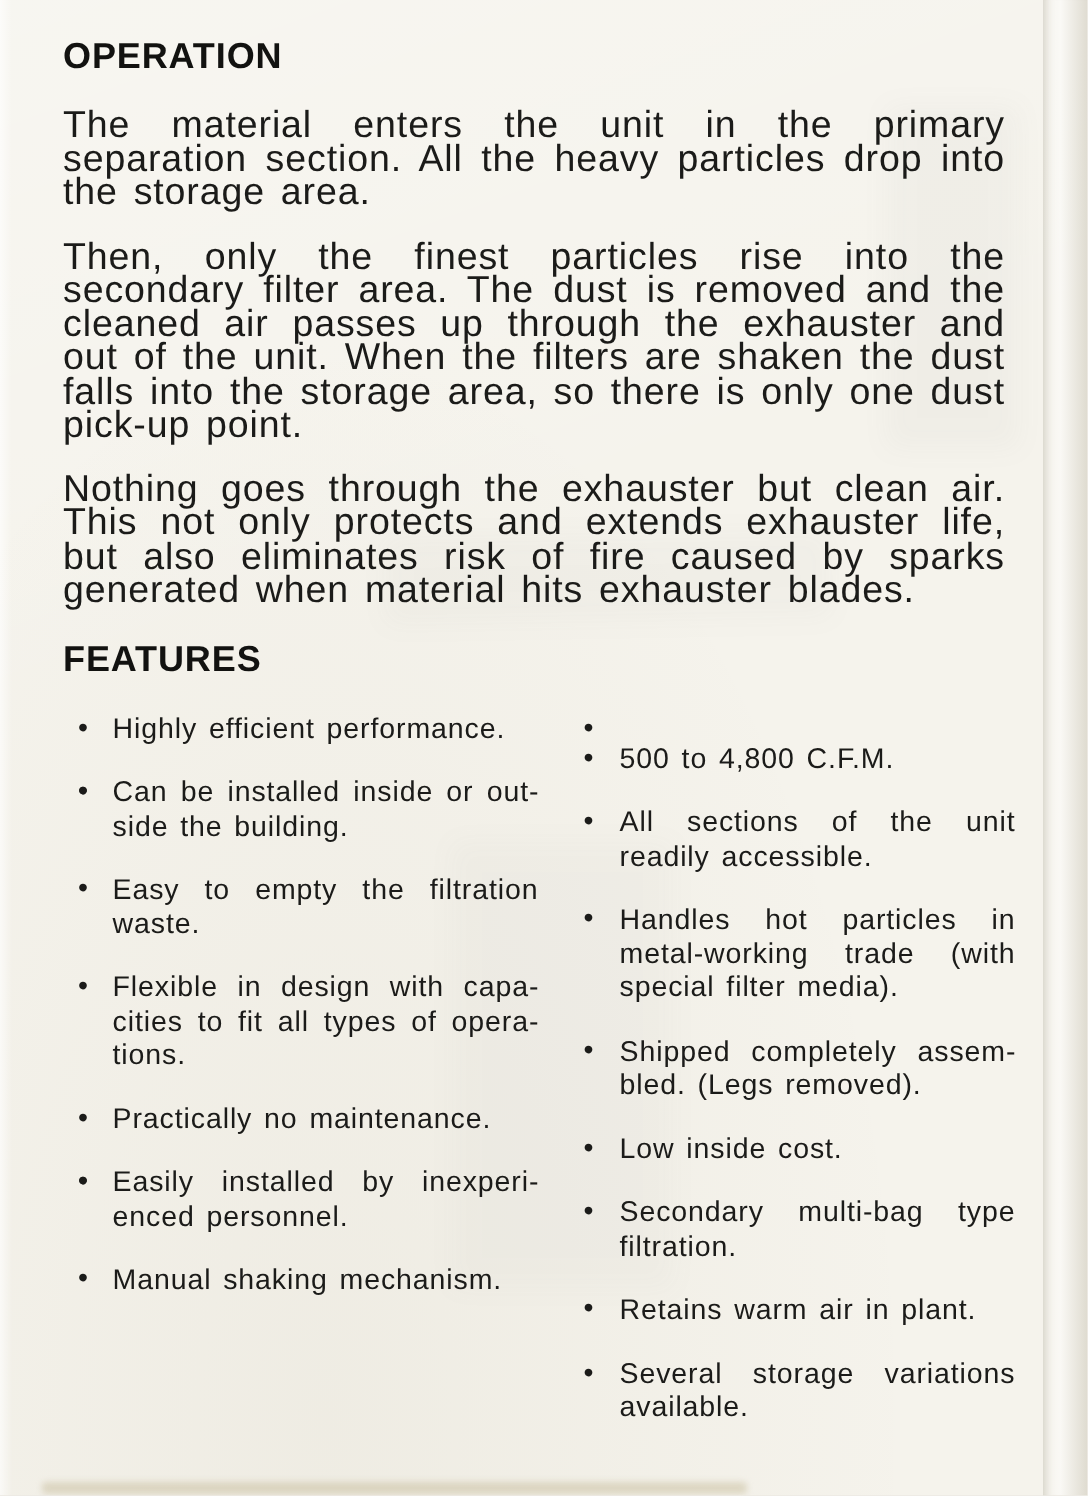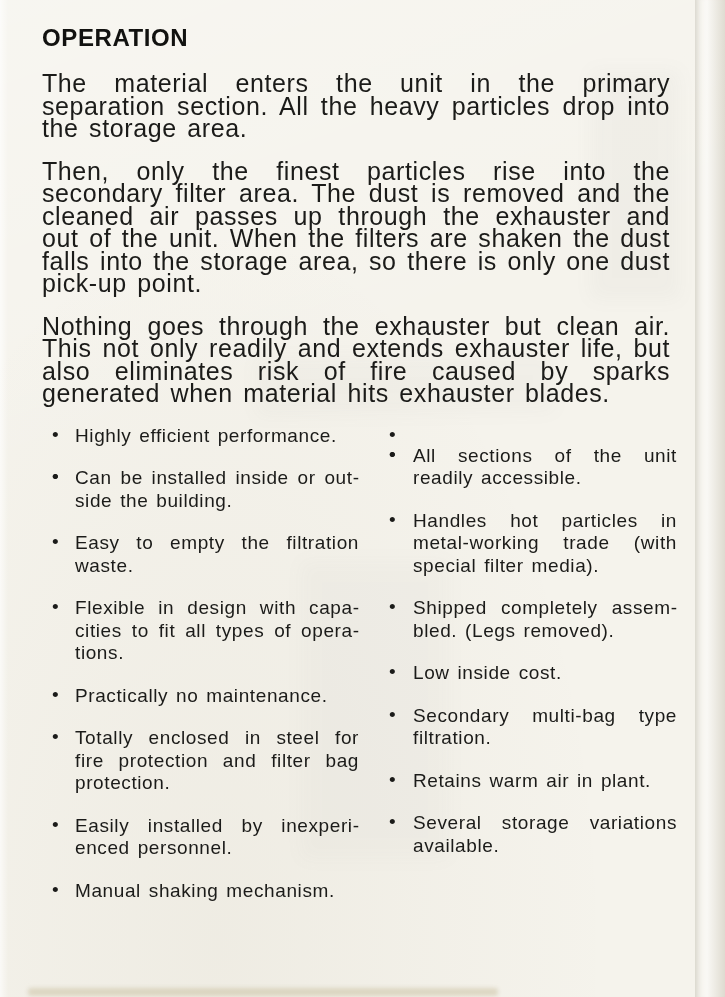--- a/index.html
+++ b/index.html
@@ -84,40 +84,41 @@
   <div class="showthrough ghost-a"></div>
   <div class="showthrough ghost-b"></div>
   <div class="showthrough ghost-c"></div>
 
   <div class="content">
 
     <h1 class="doc-heading">OPERATION</h1>
 
     <p class="body-par">The material enters the unit in the primary separation section. All the heavy particles drop into the storage area.</p>
     <p class="body-par">Then, only the finest particles rise into the secondary filter area. The dust is removed and the cleaned air passes up through the exhauster and out of the unit. When the filters are shaken the dust falls into the storage area, so there is only one dust pick-up point.</p>
-    <p class="body-par">Nothing goes through the exhauster but clean air. This not only readily and extends exhauster life, but also eliminates risk of fire caused by sparks generated when material hits exhauster blades.</p>
+    <p class="body-par">Nothing goes through the exhauster but clean air. This not only protects and extends exhauster life, but also eliminates risk of fire caused by sparks generated when material hits exhauster blades.</p>
 
+    <h1 class="doc-heading features-heading">FEATURES</h1>
 
     <div class="columns">
 
       <ul class="feature-list col-left">
         <li><span class="dot">•</span><span>Highly efficient performance.</span></li>
         <li><span class="dot">•</span></li>
         <li><span class="dot">•</span><span>Can be installed inside or out­side the building.</span></li>
         <li><span class="dot">•</span><span>Easy to empty the filtration waste.</span></li>
         <li><span class="dot">•</span><span>Flexible in design with capa­cities to fit all types of opera­tions.</span></li>
         <li><span class="dot">•</span><span>Practically no maintenance.</span></li>
-        <li><span class="dot">•</span><span>Totally enclosed in steel for fire protection and filter bag protection.</span></li>
+        <li><span class="dot">•</span></li>
         <li><span class="dot">•</span><span>Easily installed by inexperi­enced personnel.</span></li>
         <li><span class="dot">•</span><span>Manual shaking mechanism.</span></li>
       </ul>
 
       <ul class="feature-list col-right">
         <li><span class="dot">•</span></li>
-        <li><span class="dot">•</span></li>
+        <li><span class="dot">•</span><span>500 to 4,800 C.F.M.</span></li>
         <li><span class="dot">•</span><span>All sections of the unit readily accessible.</span></li>
         <li><span class="dot">•</span><span>Handles hot particles in metal-working trade (with special filter media).</span></li>
         <li><span class="dot">•</span><span>Shipped completely assem­bled. (Legs removed).</span></li>
         <li><span class="dot">•</span><span>Low inside cost.</span></li>
         <li><span class="dot">•</span><span>Secondary multi-bag type filtration.</span></li>
         <li><span class="dot">•</span><span>Retains warm air in plant.</span></li>
         <li><span class="dot">•</span><span>Several storage variations available.</span></li>
       </ul>
 
     </div>

